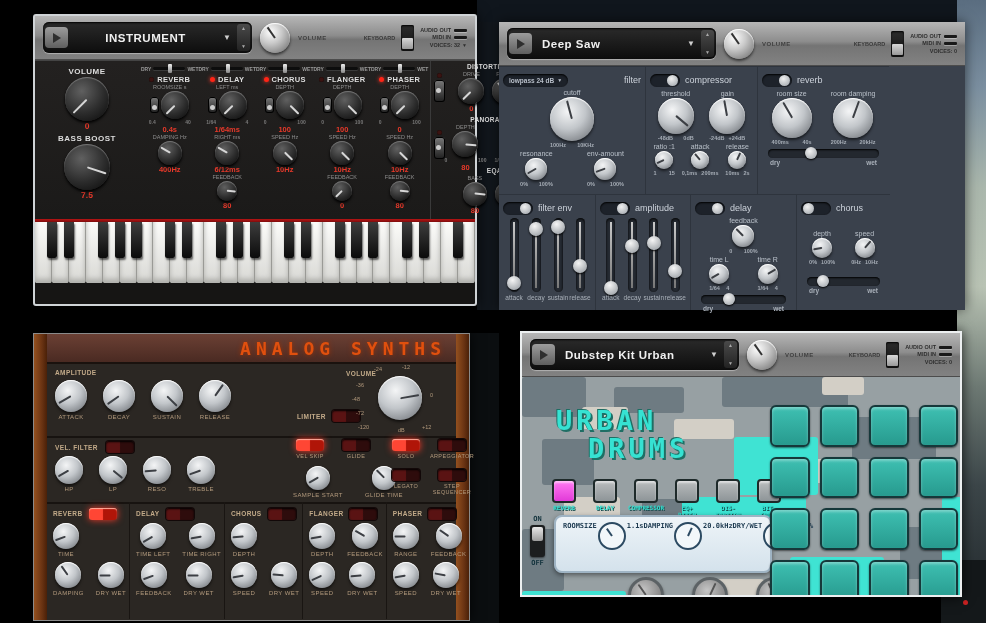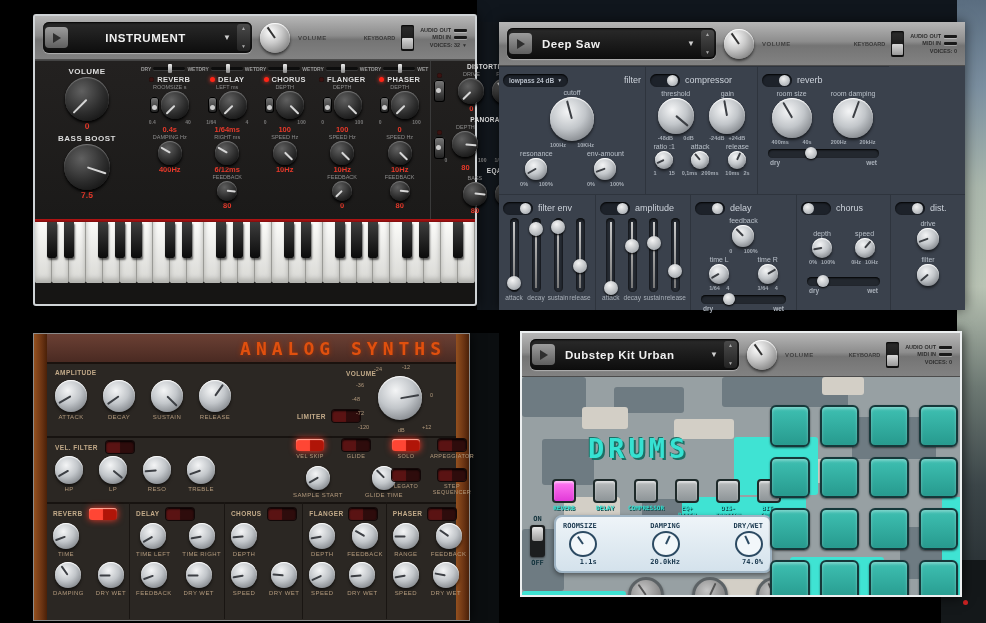--- a/index.html
+++ b/index.html
@@ -149,21 +149,21 @@
   .fxl{display:flex;flex-direction:column;align-items:center;font-family:"DejaVu Sans Mono",monospace;font-weight:bold;font-size:6px;color:#2ee0d0;text-shadow:1px 1px 0 #14484a;line-height:1.15;white-space:nowrap}
   .onoff{position:absolute;left:8px;top:138px;display:flex;flex-direction:column;align-items:center;gap:2px;font-family:"DejaVu Sans Mono",monospace;font-size:7px;font-weight:bold;color:#12323c;z-index:3}
   .vswitch{width:15px;height:32px;background:#1c1e1f;border-radius:3px;position:relative;box-shadow:0 1px 2px #0008}
   .vswitch i{position:absolute;left:2px;top:2px;width:11px;height:14px;background:linear-gradient(#e8e8e8,#9c9c9c);border-radius:2px}
   .lcd{position:absolute;left:32px;top:138px;width:218px;height:58px;background:linear-gradient(#eef4f8,#d4e2ec);border-radius:8px;border:2px solid #9fb4c4;box-shadow:0 2px 5px #0007;display:flex;padding:5px 7px;gap:8px;box-sizing:border-box;z-index:3}
   .lcdleft{display:flex;flex-direction:column;gap:6px;width:66px;flex:none}
   .lcdlab,.lpl,.lpv,.lcdsel{font-family:"DejaVu Sans Mono",monospace;font-size:7px;font-weight:bold;color:#1c3a50;white-space:nowrap}
   .lcdsel{height:14px;background:#cfdde8;border:1px solid #5c7890;border-radius:2px;display:flex;align-items:center;justify-content:space-between;padding:0 4px}
   .lcdsel i{font-style:normal;font-size:6px}
   .lcdparams{flex:1;display:flex;justify-content:space-between}
-  .lp{display:flex;flex-direction:column;align-items:flex-end;gap:1px}
+  .lp{display:flex;flex-direction:row;align-items:flex-start;gap:1px}
   .kl{width:24px;height:24px;background:#f2f7fa;border:2px solid #2c4a62;border-radius:50%;position:relative;display:inline-block}
   .kl i{position:absolute;left:calc(50% - 1px);bottom:50%;width:2px;height:9px;background:#2c4a62;transform-origin:50% 100%}
   .brknobs{position:absolute;left:106px;top:200px;display:flex;gap:28px;z-index:3}
   .padgrid{position:absolute;left:248px;top:28px;width:188px;height:196px;display:grid;grid-template-columns:repeat(4,1fr);grid-template-rows:repeat(4,1fr);gap:10px;z-index:3}
   .pad{background:linear-gradient(#3ec0b2,#279a8e);border:2px solid #16383a;border-radius:6px;box-shadow:inset 0 2px 3px #fff5,0 1px 2px #0008}
 </style>
 </head>
 <body>
 
 <div class="stage">
@@ -871,42 +871,20 @@
                 <b>10Hz</b>
               </span>
             </div>
           </div>
         <div class="hslide" style="margin-top:12px">
             <span class="hball" style="left:14%"></span>
           </div>
         <div class="hlabs">
             <b>dry</b>
             <b>wet</b>
-          </div>
-      </div>
-      <div class="sec" style="left:391px;top:128px;right:0;bottom:0">
-        <div class="shead">
-            <span class="pill on">
-              <i></i>
-            </span>
-            <span class="sttl">dist.</span>
-          </div>
-        <div class="distcol" id="dist-knobs">
-            <div class="kitem">
-              <span class="klbl">drive</span>
-              <span class="kb ks k22">
-                <i style="transform:rotate(-110deg)"></i>
-              </span>
-            </div>
-            <div class="kitem">
-              <span class="klbl">filter</span>
-              <span class="kb ks k22">
-                <i style="transform:rotate(-130deg)"></i>
-              </span>
-            </div>
           </div>
       </div>
     </div>
   </section>
 
   <section class="panel bl">
     <div class="wood wl"></div>
     <div class="wood wr"></div>
     <div class="blhead">
         <span class="bltitle">ANALOG SYNTHS</span>
@@ -1241,20 +1219,21 @@
       <div class="cp c2" style="left:42px;top:120px;width:56px;height:22px"></div>
       <div class="cp c2" style="left:300px;top:0;width:42px;height:18px"></div>
       <div class="cp c2" style="left:192px;top:202px;width:50px;height:20px"></div>
       <div class="cp c3" style="left:212px;top:60px;width:84px;height:58px"></div>
       <div class="cp c3" style="left:160px;top:120px;width:124px;height:52px"></div>
       <div class="cp c3" style="left:0;top:214px;width:104px;height:34px"></div>
       <div class="cp c3" style="left:268px;top:180px;width:94px;height:42px"></div>
       <div class="cp c3" style="left:150px;top:230px;width:116px;height:18px"></div>
       <div class="cp c3" style="left:420px;top:120px;width:22px;height:128px"></div>
 
+      <div class="brtitle t1">URBAN</div>
       <div class="brtitle t2">DRUMS</div>
       <div class="brbtns" id="br-btns">
           <div class="fxb">
             <span class="fxsq act"></span>
             <span class="fxl">
               <b>REVERB</b>
               <b></b>
             </span>
           </div>
           <div class="fxb">

